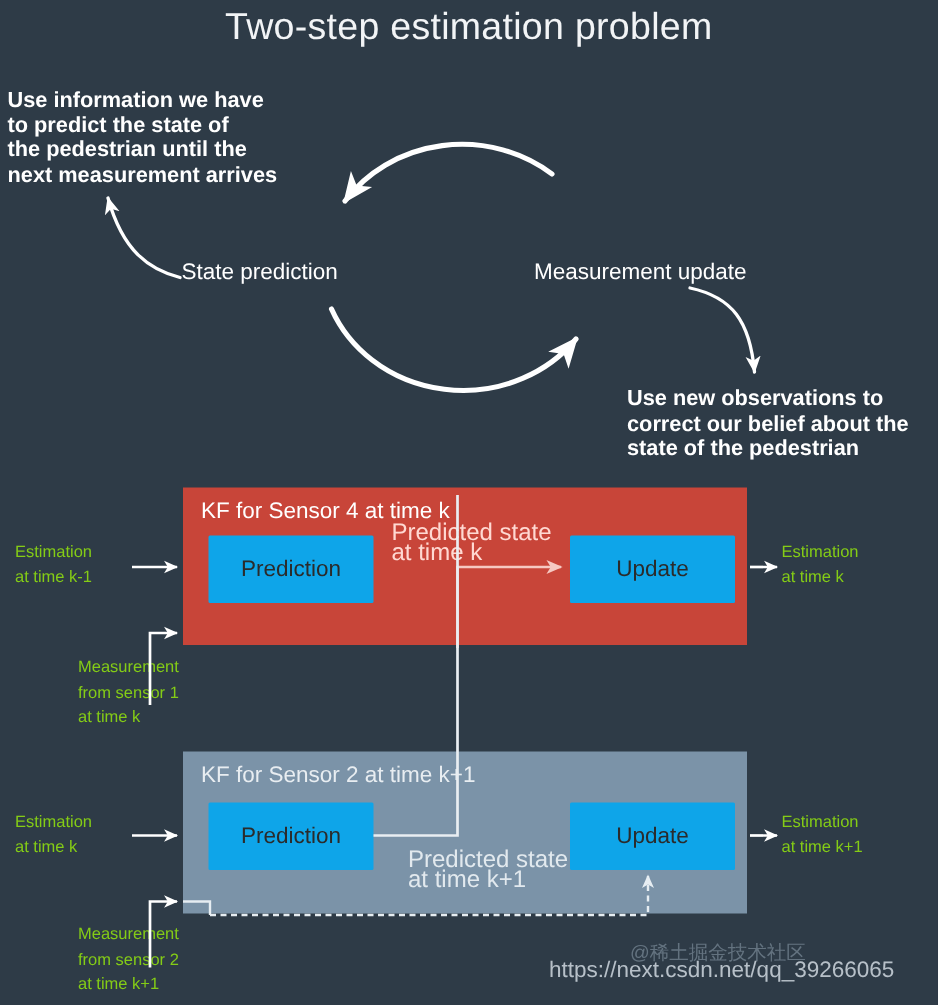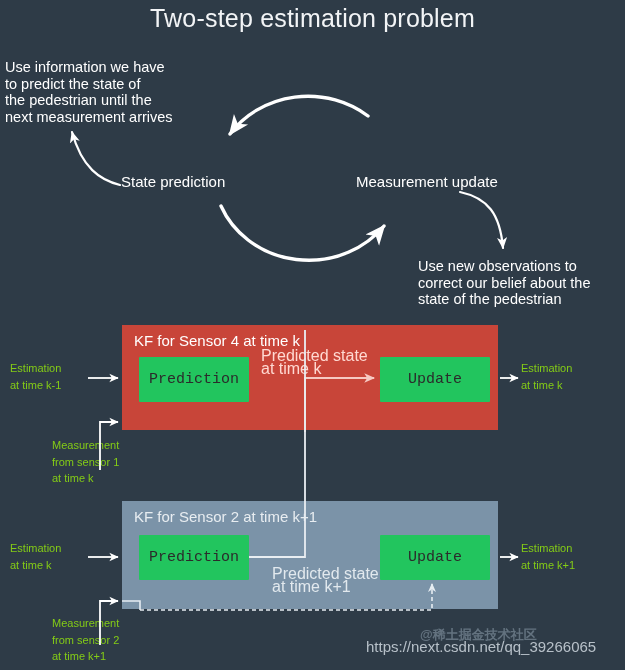--- a/index.html
+++ b/index.html
@@ -29,21 +29,21 @@
     letter-spacing: 0.2px;
     color: #f2f4f6;
   }
 
   
   .annot {
     font-size: 14.5px;
     line-height: 16.5px;
     color: #ffffff;
     white-space: pre-line;
-    font-weight: 400;
+    font-weight: 700;
   }
   #annot-left  { left: 5px;  top: 59px;  width: 230px; }
   #annot-right { left: 418px; top: 258px; width: 210px; }
 
   
   .cycle-label {
     font-size: 15px;
     color: #ffffff;
     white-space: nowrap;
   }
@@ -70,28 +70,27 @@
     position: absolute;
     left: 12px; top: 7px;
     font-size: 15px;
     color: #ffffff;
     white-space: nowrap;
   }
   #kf-box-2 .kf-title { color: #e8edf1; }
 
   .stage-box {
     position: absolute;
-    background: #22c55e;
+    background: #0ea5e9;
     color: #2b2b2b;
     display: flex;
     align-items: center;
     justify-content: center;
     font-size: 15px;
     border-radius: 1px;
-    font-family: Liberation Mono, monospace;
   }
   #pred-1   { left: 17px;  top: 32px; width: 110px; height: 45px; }
   #update-1 { left: 258px; top: 32px; width: 110px; height: 45px; }
   #pred-2   { left: 17px;  top: 34px; width: 110px; height: 45px; }
   #update-2 { left: 258px; top: 34px; width: 110px; height: 45px; }
 
   .inner-note {
     position: absolute;
     font-size: 16px;
     line-height: 13px;
@@ -122,21 +121,20 @@
     color: #c3ccd4;
     opacity: 0.92;
     white-space: nowrap;
   }
   #watermark-cn {
     left: 420px; top: 626px;
     font-size: 13px;
     color: #8fa0ae;
     opacity: 0.55;
     white-space: nowrap;
-    font-weight: bold;
   }
 </style>
 </head>
 <body>
 
 <div id="stage">
 
   <div class="abs" id="title">Two-step estimation problem</div>
 
   <div class="abs annot" id="annot-left">Use information we have

